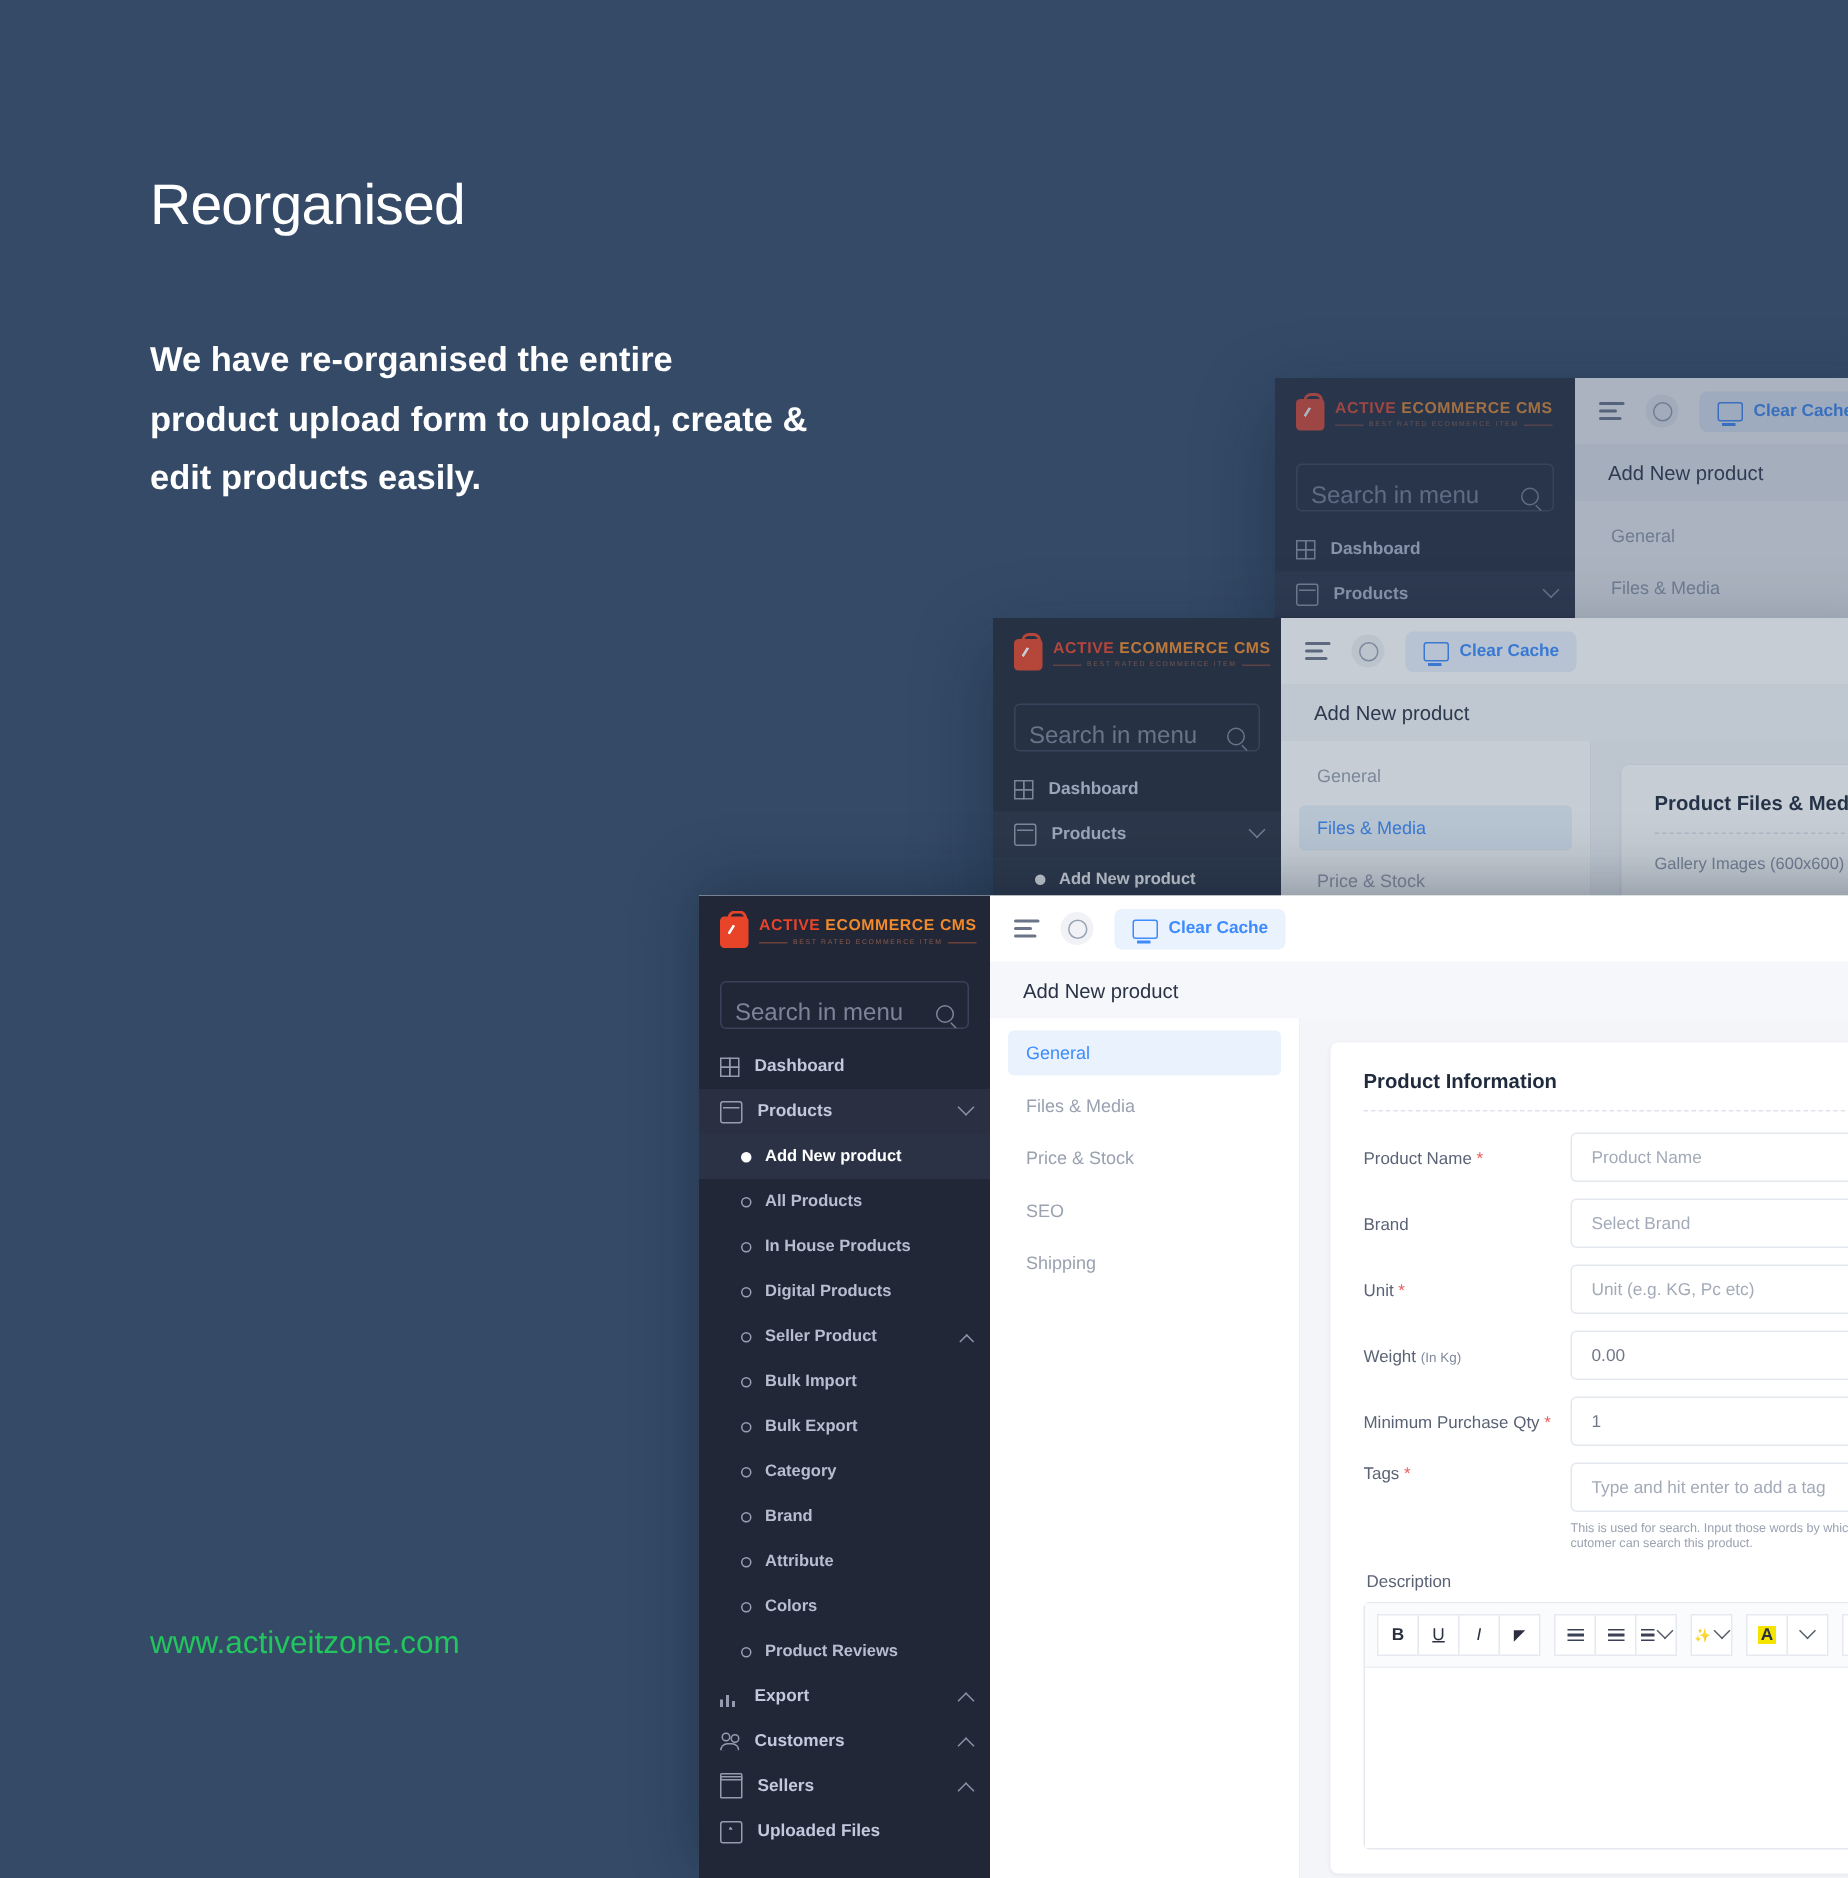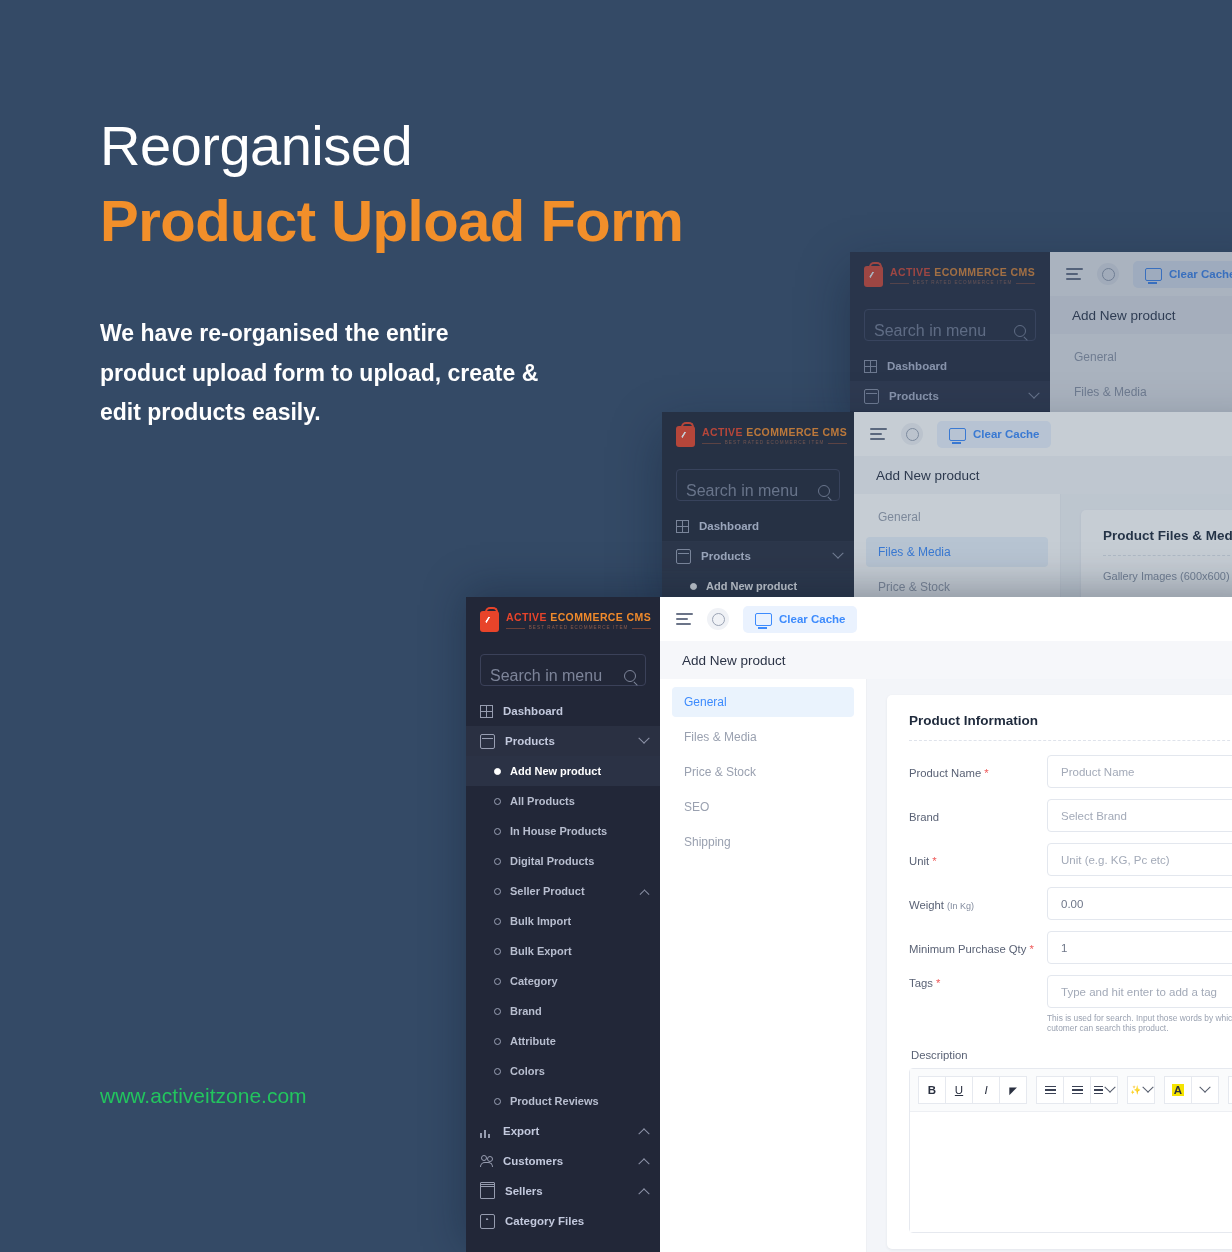--- a/index.html
+++ b/index.html
@@ -6,21 +6,21 @@
   body{
     width:1232px;height:1252px;
     background:#344a66;
     font-family:"Liberation Sans","DejaVu Sans",sans-serif;
     overflow:hidden;position:relative;
   }
   .stage{position:absolute;inset:0;overflow:hidden;}
 
   
   .promo{position:absolute;left:100px;top:118px;width:640px;}
-  .promo h1{margin:0;font-weight:400;font-size:56px;line-height:1.0;color:#ffffff;letter-spacing:-.5px;}
+  .promo h1{margin:0;font-weight:400;font-size:38px;line-height:1.0;color:#ffffff;letter-spacing:-.5px;}
   .promo h2{margin:18px 0 0 0;font-weight:700;font-size:58px;line-height:1.0;color:#f28f2a;letter-spacing:-.5px;}
   .promo p{margin:64px 0 0 0;font-size:23px;line-height:1.72;color:#ffffff;font-weight:700;max-width:440px;}
   .url{position:absolute;left:100px;top:1084px;font-size:21px;color:#22c55e;}
 
   
   .card{position:absolute;background:#ffffff;overflow:hidden;
         box-shadow:0 18px 48px rgba(10,20,40,.35);}
   .card .inner{position:absolute;inset:0;display:flex;}
 
   
@@ -141,21 +141,20 @@
   .ic-up:after{content:"";position:absolute;left:4.5px;top:3px;width:3px;height:6px;background:currentColor;
     clip-path:polygon(50% 0,100% 40%,0 40%);}
 </style>
 </head>
 <body>
 
 <div class="stage">
 
   <div class="promo">
     <h1>Reorganised</h1>
-    <h2>Product Upload Form</h2>
     <p>We have re-organised the entire product upload form to upload, create &amp; edit products easily.</p>
   </div>
   <div class="url">www.activeitzone.com</div>
 
   <div class="card" style="left:850px;top:252px;width:420px;height:160px;">
     <div class="inner">
       <div class="sb" style="width:200px;">
         <div class="sb-logo">
           <div class="bagicon"></div>
           <div class="logotext">
@@ -396,21 +395,21 @@
           <span>Customers</span>
           <span class="chev up"></span>
         </div>
         <div class="mi">
           <span class="ic ic-shop"></span>
           <span>Sellers</span>
           <span class="chev up"></span>
         </div>
         <div class="mi">
           <span class="ic ic-up"></span>
-          <span>Category Files</span>
+          <span>Uploaded Files</span>
         </div>
       </div>
 
       <div class="body">
         <div class="topbar">
           <div class="ham">
               <i></i>
               <i></i>
               <i></i>
             </div>

